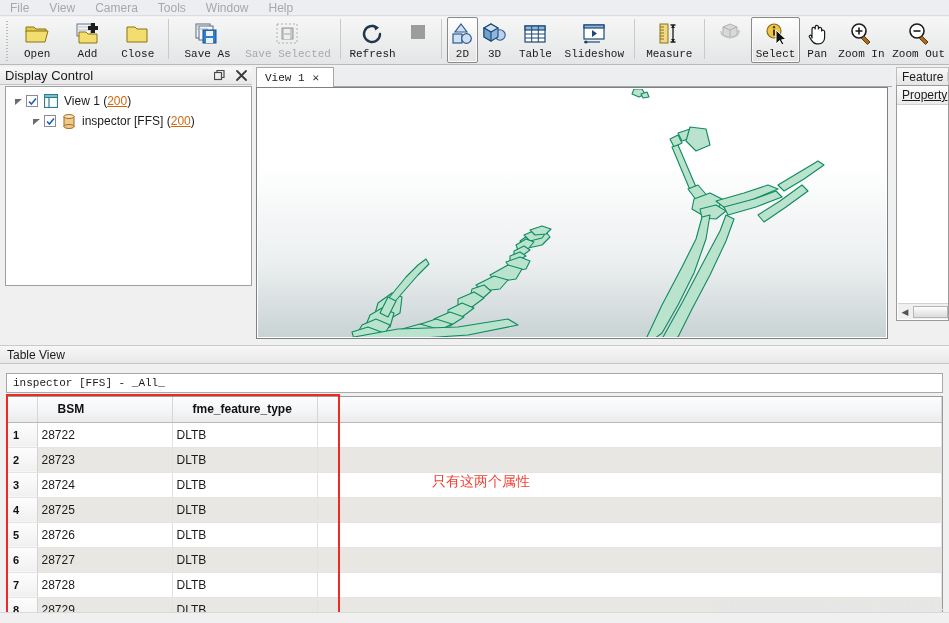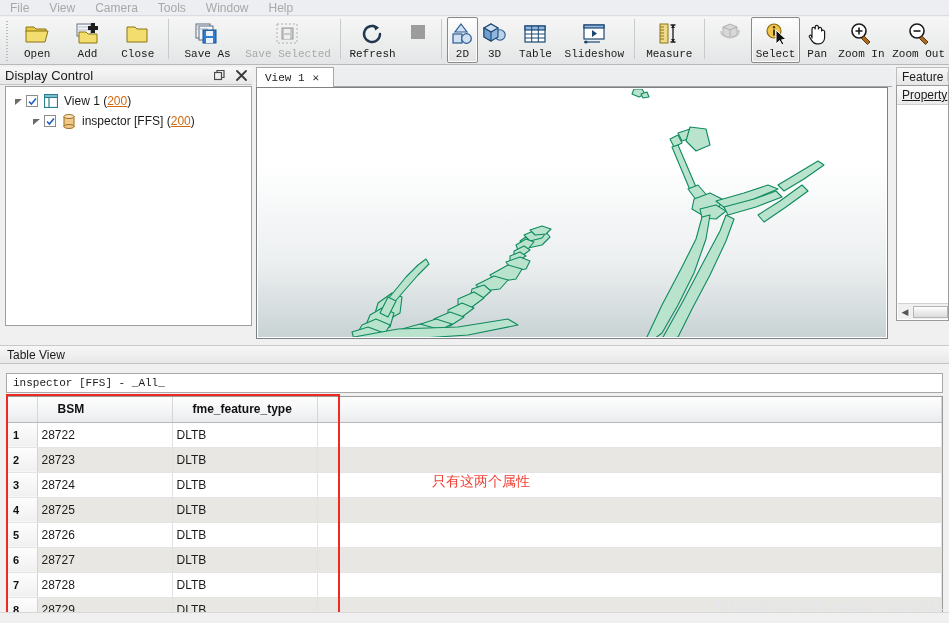--- a/index.html
+++ b/index.html
@@ -60,21 +60,21 @@
   }
   .dc-header {
     height: 18px; background: linear-gradient(to bottom,#f7f7f7,#e8e8e8);
     border-bottom: 1px solid #c4c4c4;
     display:flex; align-items:center; padding-left: 5px; position: relative;
   }
   .dc-title { font-size: 13px; color: #1b1b1b; }
   .dc-btns { position:absolute; right: 4px; top: 1px; display:flex; gap: 9px; align-items:center; }
   .dc-btn { width: 13px; height: 14px; display:flex; align-items:center; justify-content:center; color:#444; font-size: 11px; }
   .dc-body {
-    position:absolute; left: 5px; top: 19px; width: 247px; height: 240px;
+    position:absolute; left: 5px; top: 19px; width: 247px; height: 200px;
     background: #ffffff; border: 1px solid #a0a0a0;
     padding: 4px 0 0 0;
   }
   .tree-row { display:flex; align-items:center; height: 20px; padding-left: 6px; font-size: 12px; color: #1b1b1b; }
   .tree-row.lvl2 { padding-left: 24px; }
   .tree-row.lvl3 { padding-left: 48px; }
   .twisty { width: 12px; height: 12px; display:flex; align-items:center; justify-content:center; margin-right: 2px; }
   .twisty svg { display:block; }
   .cbox {
     width: 12px; height: 12px; border: 1px solid #8c8c8c; background: #fff;

